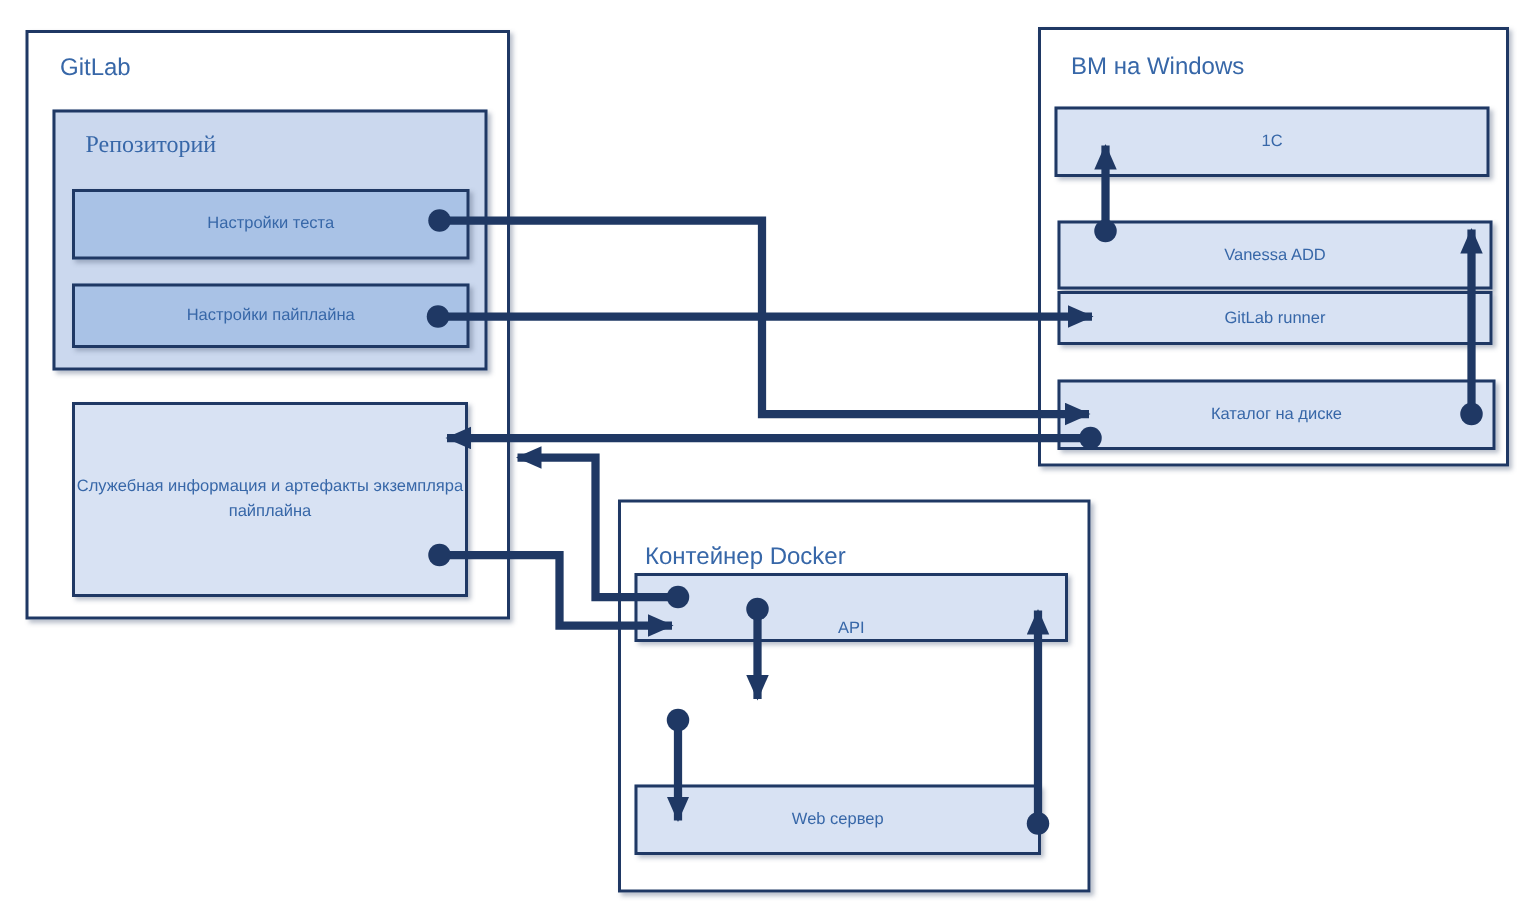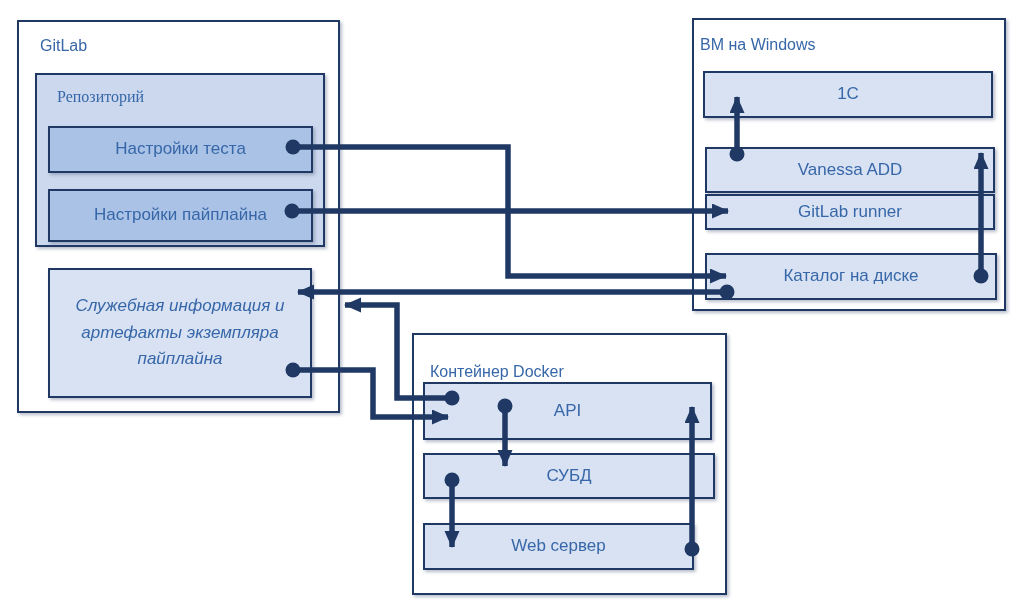--- a/index.html
+++ b/index.html
@@ -15,32 +15,32 @@
     box-sizing:border-box;
     border:2px solid var(--border);
     box-shadow:2px 2px 3px rgba(100,112,140,0.45);
   }
   .container-box{background:var(--fill-white);}
   .group-box{background:var(--fill-medium);}
   .node{
     display:flex;align-items:center;justify-content:center;
     text-align:center;
     color:var(--text);
-    font-size:17px;
+    font-size:11px;
     line-height:1.3;
   }
   .node-dark{background:var(--fill-dark);}
   .node-light{background:var(--fill-light);}
   .box-title{
     position:absolute;
     color:var(--text);
     font-size:16px;
     white-space:nowrap;
   }
-  .multiline{padding:0 0;line-height:1.55;font-style:italic;}
+  .multiline{padding:0 0;line-height:1.55;}
   #edge-layer{
     position:absolute;left:0;top:0;width:1024px;height:613px;
     pointer-events:none;
   }
   #edge-layer polyline{fill:none;stroke:var(--arrow);stroke-width:5.5;}
   #edge-layer circle{fill:var(--arrow);}
   #arrowhead path{fill:var(--arrow);}
 </style>
 </head>
 <body>
@@ -52,30 +52,30 @@
   </div>
 
   <div class="box group-box" style="left:35px;top:73px;width:290px;height:174px;">
     <span class="box-title" style="left:20px;top:13px;font-family:Liberation Serif, serif;">Репозиторий</span>
   </div>
 
   <div class="box node node-dark" style="left:48px;top:126px;width:265px;height:47px;">
     <span>Настройки теста</span>
   </div>
 
-  <div class="box node node-dark" style="left:48px;top:189px;width:265px;height:53px;">
+  <div class="box node node-dark" style="left:48px;top:189px;width:265px;height:43px;">
     <span>Настройки пайплайна</span>
   </div>
 
   <div class="box node node-light" style="left:48px;top:268px;width:264px;height:130px;">
     <span class="multiline">Служебная информация и артефакты экземпляра пайплайна</span>
   </div>
 
   <div class="box container-box" style="left:692px;top:18px;width:314px;height:293px;">
-    <span class="box-title" style="left:6px;top:16px;">ВМ на Windows</span>
+    <span class="box-title" style="left:20px;top:16px;">ВМ на Windows</span>
   </div>
 
   <div class="box node node-light" style="left:703px;top:71px;width:290px;height:47px;">
     <span>1С</span>
   </div>
 
   <div class="box node node-light" style="left:705px;top:133px;width:290px;height:46px;margin-top:14px;">
     <span>Vanessa ADD</span>
   </div>
 
@@ -84,27 +84,24 @@
   </div>
 
   <div class="box node node-light" style="left:705px;top:253px;width:292px;height:47px;">
     <span>Каталог на диске</span>
   </div>
 
   <div class="box container-box" style="left:412px;top:333px;width:315px;height:262px;">
     <span class="box-title" style="left:16px;top:28px;">Контейнер Docker</span>
   </div>
 
-  <div class="box node node-light" style="left:423px;top:382px;width:289px;height:58px;">
+  <div class="box node node-light" style="left:423px;top:382px;width:289px;height:46px;align-items:flex-end;">
     <span>API</span>
   </div>
 
-  <div class="box node node-light" style="left:423px;top:453px;width:292px;height:46px;">
-    <span>СУБД</span>
-  </div>
 
   <div class="box node node-light" style="left:423px;top:523px;width:271px;height:47px;">
     <span>Web сервер</span>
   </div>
 
   <svg id="edge-layer" viewBox="0 0 1024 613" xmlns="http://www.w3.org/2000/svg">
     <defs>
       <marker id="arrowhead" markerUnits="userSpaceOnUse" markerWidth="18" markerHeight="16" refX="16" refY="7.5" orient="auto">
         <path d="M0,0 L17,7.5 L0,15 Z"></path>
       </marker>

